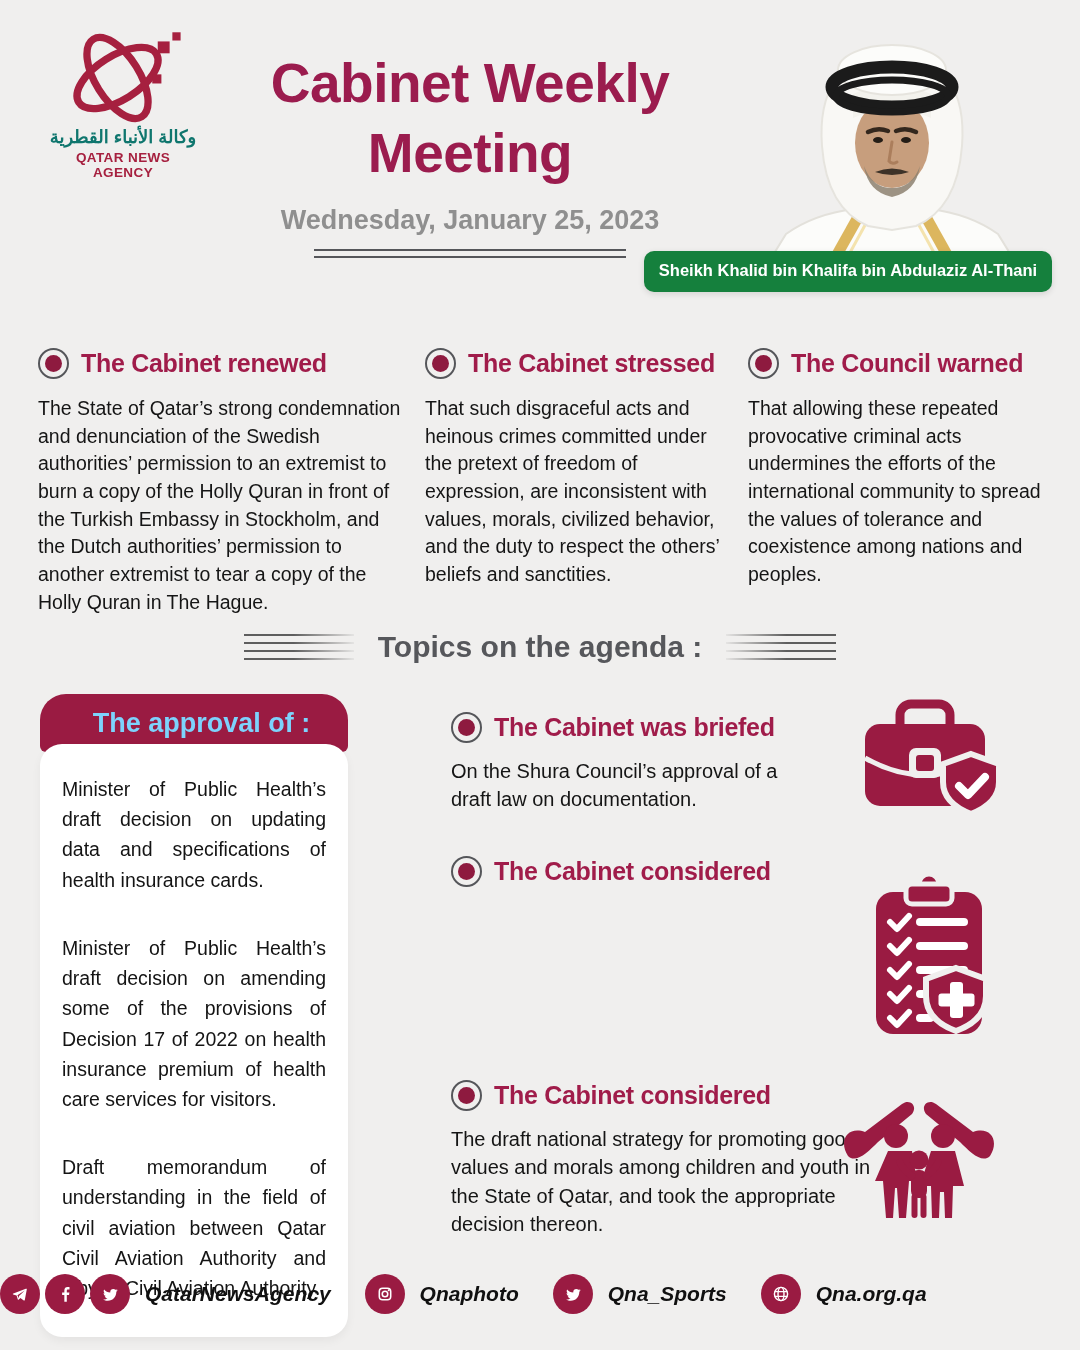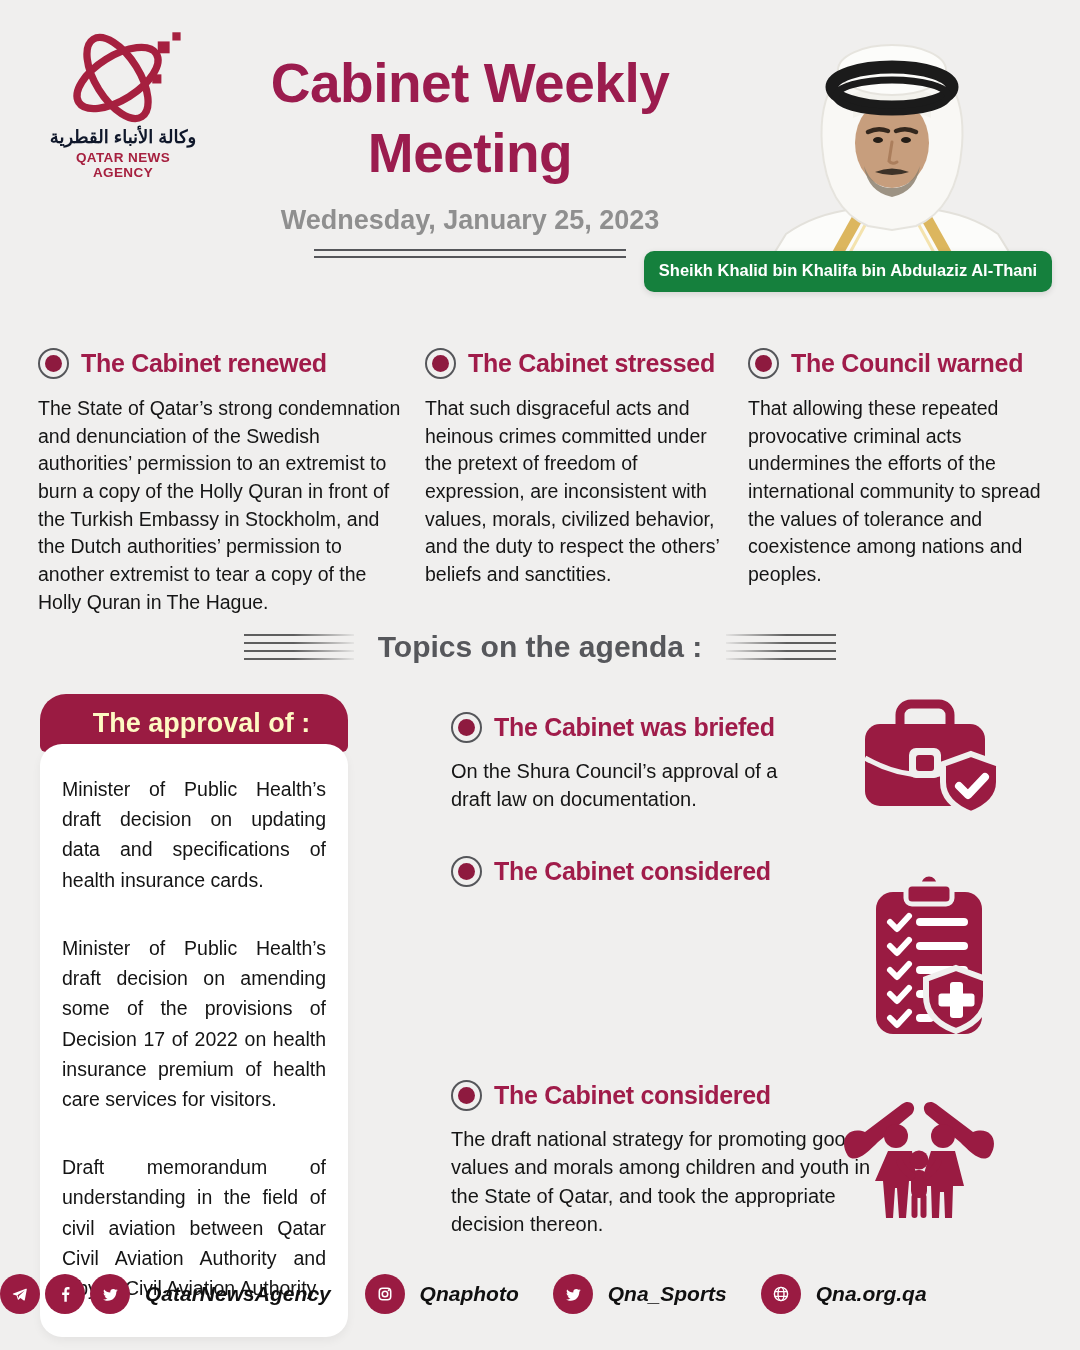--- a/index.html
+++ b/index.html
@@ -2,21 +2,21 @@
 <html><head>
 <meta charset="utf-8">
 <style>
   html,body{margin:0;padding:0;background:#dcdcda;}
   .page{position:relative;width:1080px;height:1350px;background:#f0efee;
         font-family:"Liberation Sans",sans-serif;overflow:hidden;}
 
   
   .logo{position:absolute;left:48px;top:32px;width:150px;text-align:center;}
   .logo svg{display:block;margin:0 auto;}
-  .logo-ar{font-size:18px;font-weight:bold;color:#0f172a;margin-top:2px;}
+  .logo-ar{font-size:18px;font-weight:bold;color:#0f766e;margin-top:2px;}
   .logo-en{font-size:13.5px;font-weight:bold;color:#A6203F;letter-spacing:.4px;margin-top:2px;}
 
   
   .title-block{position:absolute;left:215px;top:44px;width:510px;text-align:center;}
   .title-block h1{margin:4px;font-size:55px;line-height:1.28;font-weight:bold;color:#9B1C4E;letter-spacing:-.5px;}
   .title-block h1 span{display:block;}
   .date{margin-top:16px;font-size:27px;font-weight:bold;color:#8F8F8F;}
   .date-rule{margin:13px auto 0;width:312px;height:5px;border-top:2px solid #55565A;border-bottom:2px solid #55565A;}
 
   
@@ -44,21 +44,21 @@
   .agenda{position:absolute;left:0;top:630px;width:100%;display:flex;align-items:center;justify-content:center;gap:24px;}
   .lines{width:110px;height:27px;display:flex;flex-direction:column;justify-content:space-between;}
   .lines i{display:block;height:2.5px;}
   .lines-left i{background:linear-gradient(to right,#5E5E5E 45%,rgba(94,94,94,.08));}
   .lines-right i{background:linear-gradient(to left,#5E5E5E 45%,rgba(94,94,94,.08));}
   .agenda-title{font-size:30px;font-weight:bold;color:#56575B;}
 
   
   .approval{position:absolute;left:40px;top:694px;width:308px;}
   .approval-header{background:#9A1B42;border-radius:26px 26px 6px 6px;height:58px;display:flex;
-                   align-items:center;justify-content:center;color:#fef9c3;font-size:27px;font-weight:bold;padding-left:15px;}
+                   align-items:center;justify-content:center;color:#7dd3fc;font-size:27px;font-weight:bold;padding-left:15px;}
   .approval-body{position:relative;margin-top:-8px;background:#fff;border-radius:22px;
                  padding:30px 22px 34px;box-shadow:0 4px 10px rgba(0,0,0,.05);}
   .approval-body p{margin:0 0 38px;font-size:19.5px;line-height:1.55;text-align:justify;color:#141414;}
   .approval-body p:last-child{margin-bottom:0;}
 
   
   .topic{position:absolute;left:408px;width:440px;margin-left:43px;}
   .topic-1{top:712px;}
   .topic-2{top:856px;}
   .topic-3{top:1080px;}

